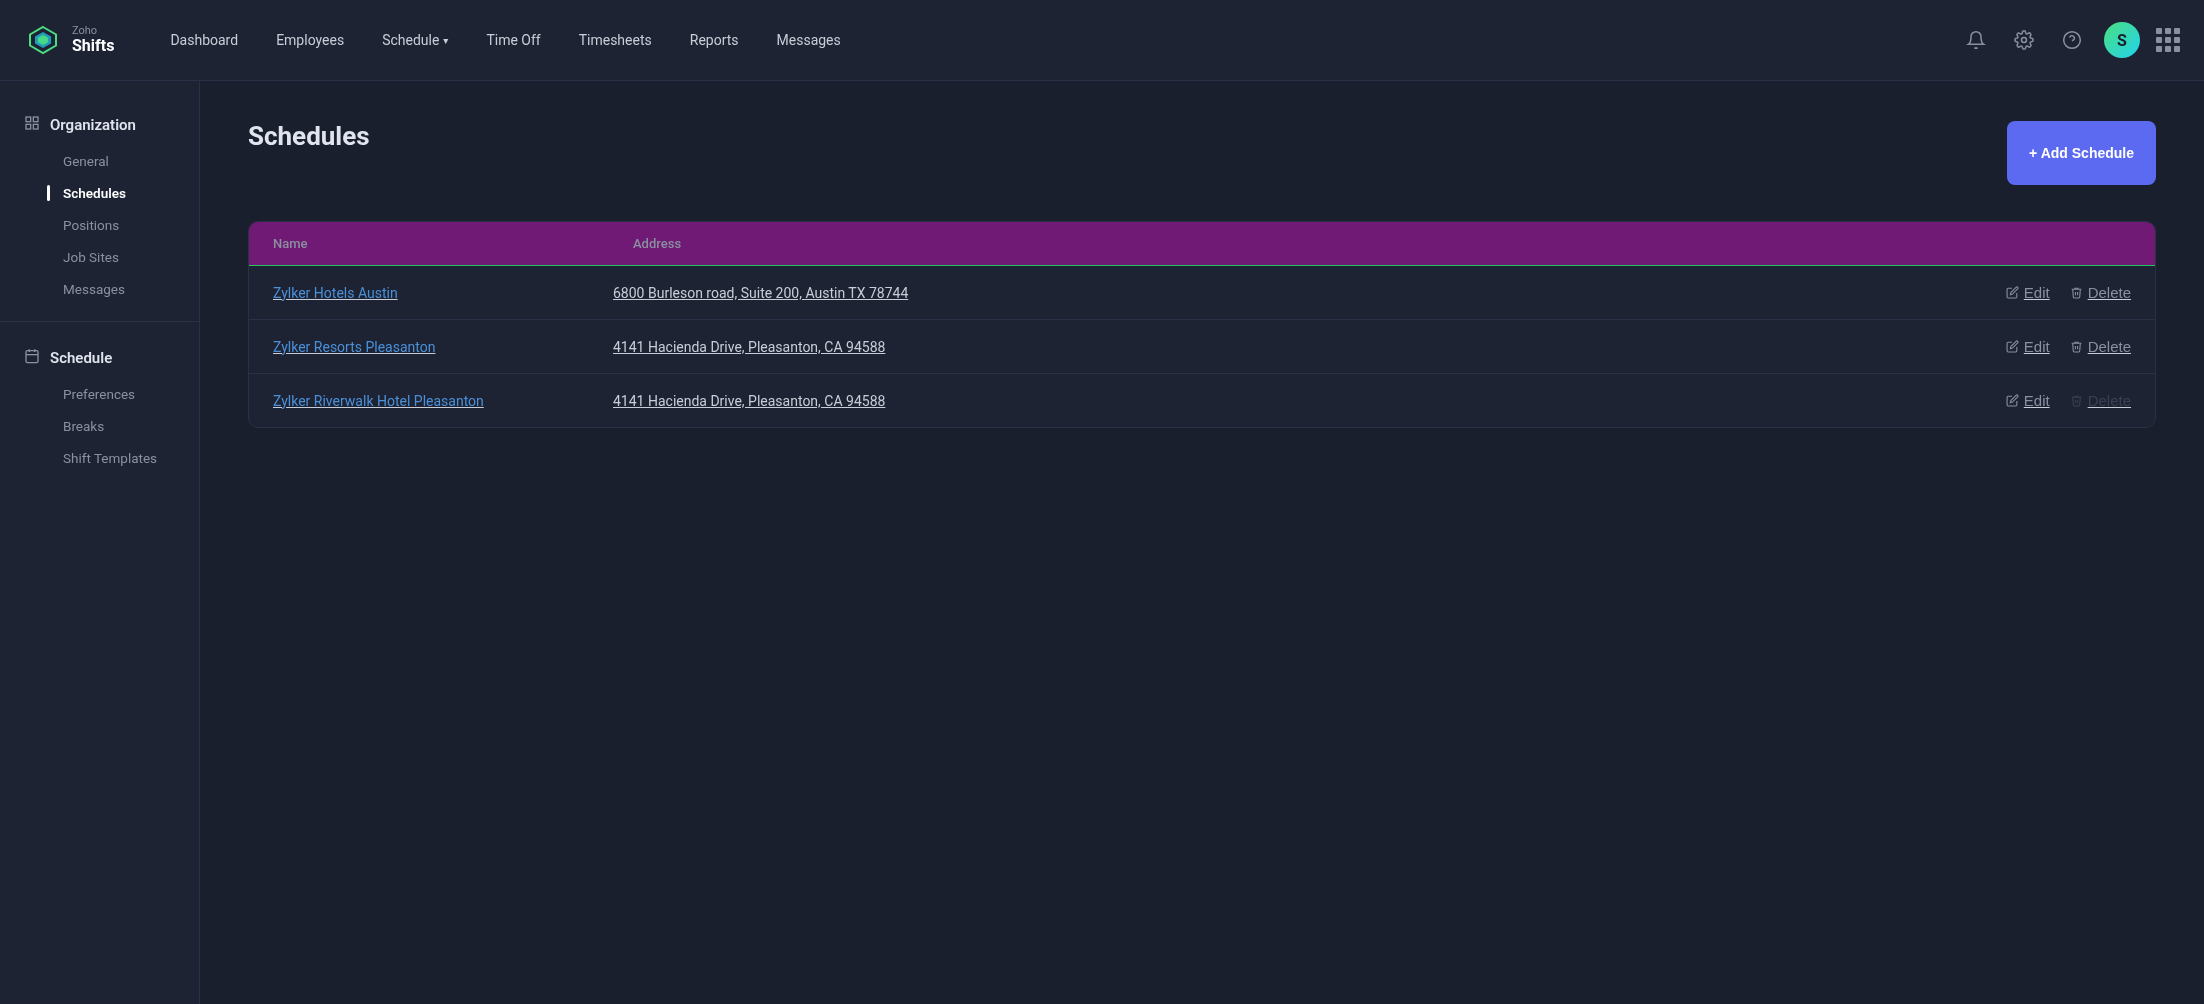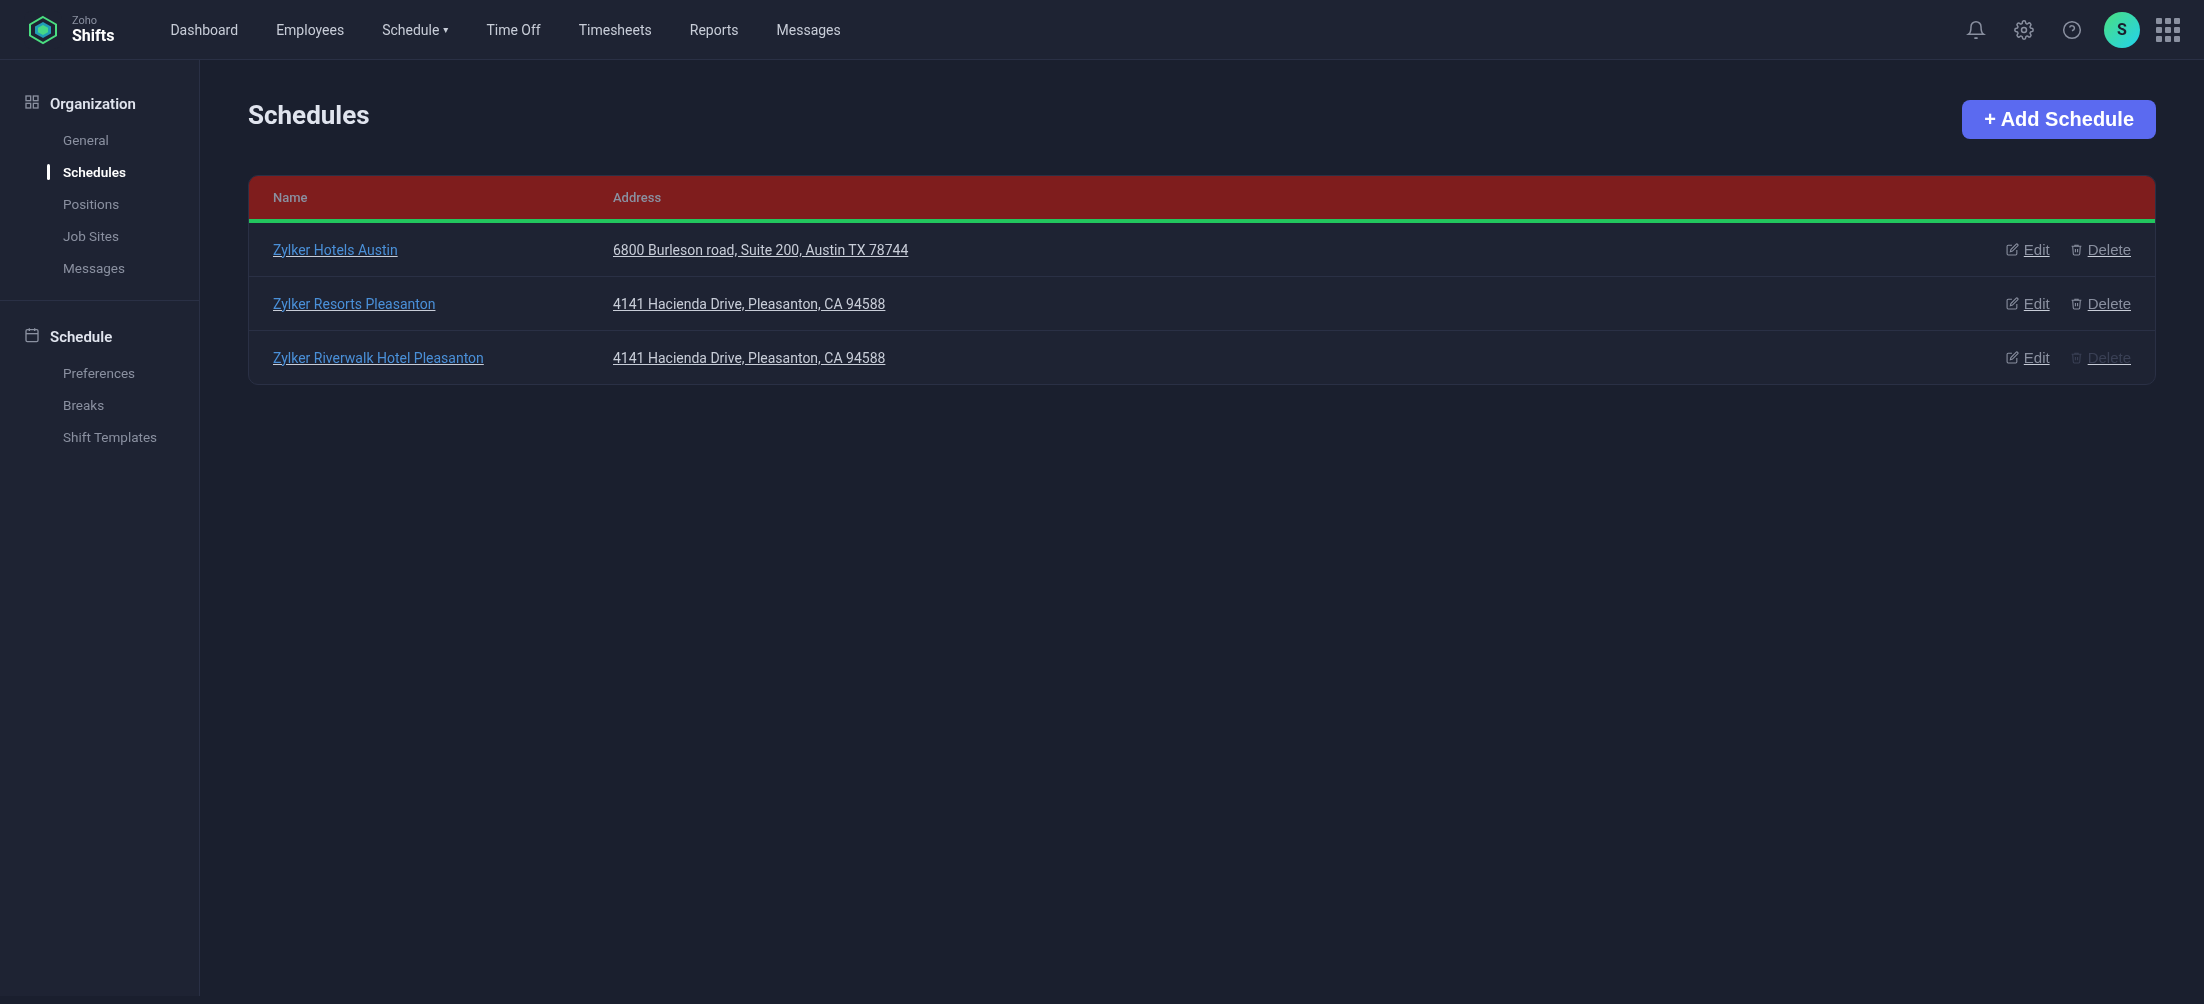--- a/index.html
+++ b/index.html
@@ -9,21 +9,21 @@
       font-family: -apple-system, BlinkMacSystemFont, 'Segoe UI', Roboto, sans-serif;
       min-height: 100vh;
     }
 
     
     .topnav {
       background-color: #1e2333;
       display: flex;
       align-items: center;
       padding: 0 24px;
-      height: 60px;
+      height: 81px;
       border-bottom: 1px solid #2a3045;
     }
     .logo-area {
       display: flex;
       align-items: center;
       gap: 10px;
       margin-right: 40px;
     }
     .logo-icon {
       width: 38px;
@@ -183,42 +183,43 @@
     }
     .page-subtitle {
       font-size: 13px;
       color: #6a7080;
       max-width: 700px;
     }
     .add-btn {
       background: #5b6af0;
       color: #fff;
       border: none;
-      padding: 8px 22px;
+      padding: 24px 22px;
       border-radius: 8px;
-      font-size: 20px;
+      font-size: 14px;
       font-weight: 600;
       cursor: pointer;
       white-space: nowrap;
       flex-shrink: 0;
     }
 
     
     .table-container {
       background: #1e2333;
       border-radius: 10px;
       overflow: hidden;
       border: 1px solid #2a3045;
     }
     .table-header {
       display: grid;
       grid-template-columns: 340px 1fr 180px;
       padding: 14px 24px;
-      border-bottom: 4px solid #22c55e;
-      background: #7f1d1d;
+      border-bottom: 1px solid #22c55e;
+      background: #701a75;
+      gap: 20px;
     }
     .table-header-cell {
       font-size: 13px;
       font-weight: 500;
       color: #8a90a0;
       text-transform: none;
     }
     .table-row {
       display: grid;
       grid-template-columns: 340px 1fr 180px;

